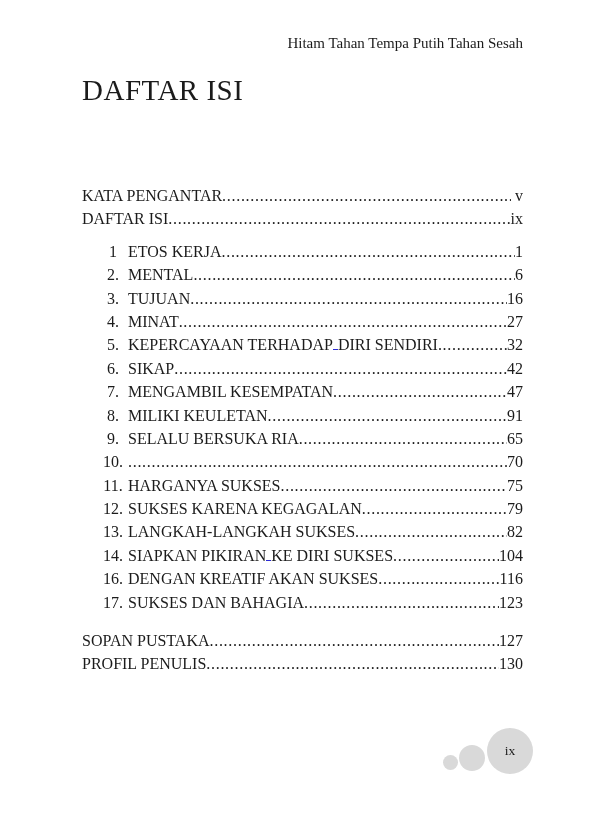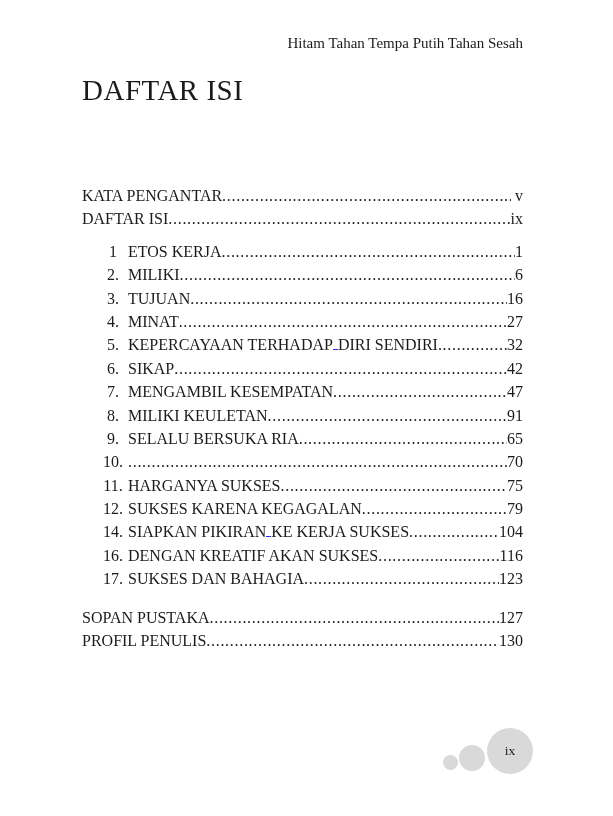--- a/index.html
+++ b/index.html
@@ -64,21 +64,21 @@
     <div class="gap-sm"></div>
 
     <div class="row">
       <span class="num">1</span>
       <span class="ttl">ETOS KERJA</span>
       <span class="dots"></span>
       <span class="pg">1</span>
     </div>
     <div class="row">
       <span class="num">2.</span>
-      <span class="ttl">MILIKI</span>
+      <span class="ttl">MENTAL</span>
       <span class="dots"></span>
       <span class="pg">6</span>
     </div>
     <div class="row">
       <span class="num">3.</span>
       <span class="ttl">TUJUAN</span>
       <span class="dots"></span>
       <span class="pg">16</span>
     </div>
     <div class="row">
@@ -128,22 +128,28 @@
       <span class="dots"></span>
       <span class="pg">75</span>
     </div>
     <div class="row">
       <span class="num">12.</span>
       <span class="ttl">SUKSES KARENA KEGAGALAN</span>
       <span class="dots"></span>
       <span class="pg">79</span>
     </div>
     <div class="row">
+      <span class="num">13.</span>
+      <span class="ttl">LANGKAH-LANGKAH SUKSES</span>
+      <span class="dots"></span>
+      <span class="pg">82</span>
+    </div>
+    <div class="row">
       <span class="num">14.</span>
-      <span class="ttl"><span>SIAPKAN PIKIRAN</span><span class="anchor"></span><span>KE KERJA SUKSES</span></span>
+      <span class="ttl"><span>SIAPKAN PIKIRAN</span><span class="anchor"></span><span>KE DIRI SUKSES</span></span>
       <span class="dots"></span>
       <span class="pg">104</span>
     </div>
     <div class="row">
       <span class="num">16.</span>
       <span class="ttl">DENGAN KREATIF AKAN SUKSES</span>
       <span class="dots"></span>
       <span class="pg">116</span>
     </div>
     <div class="row">

